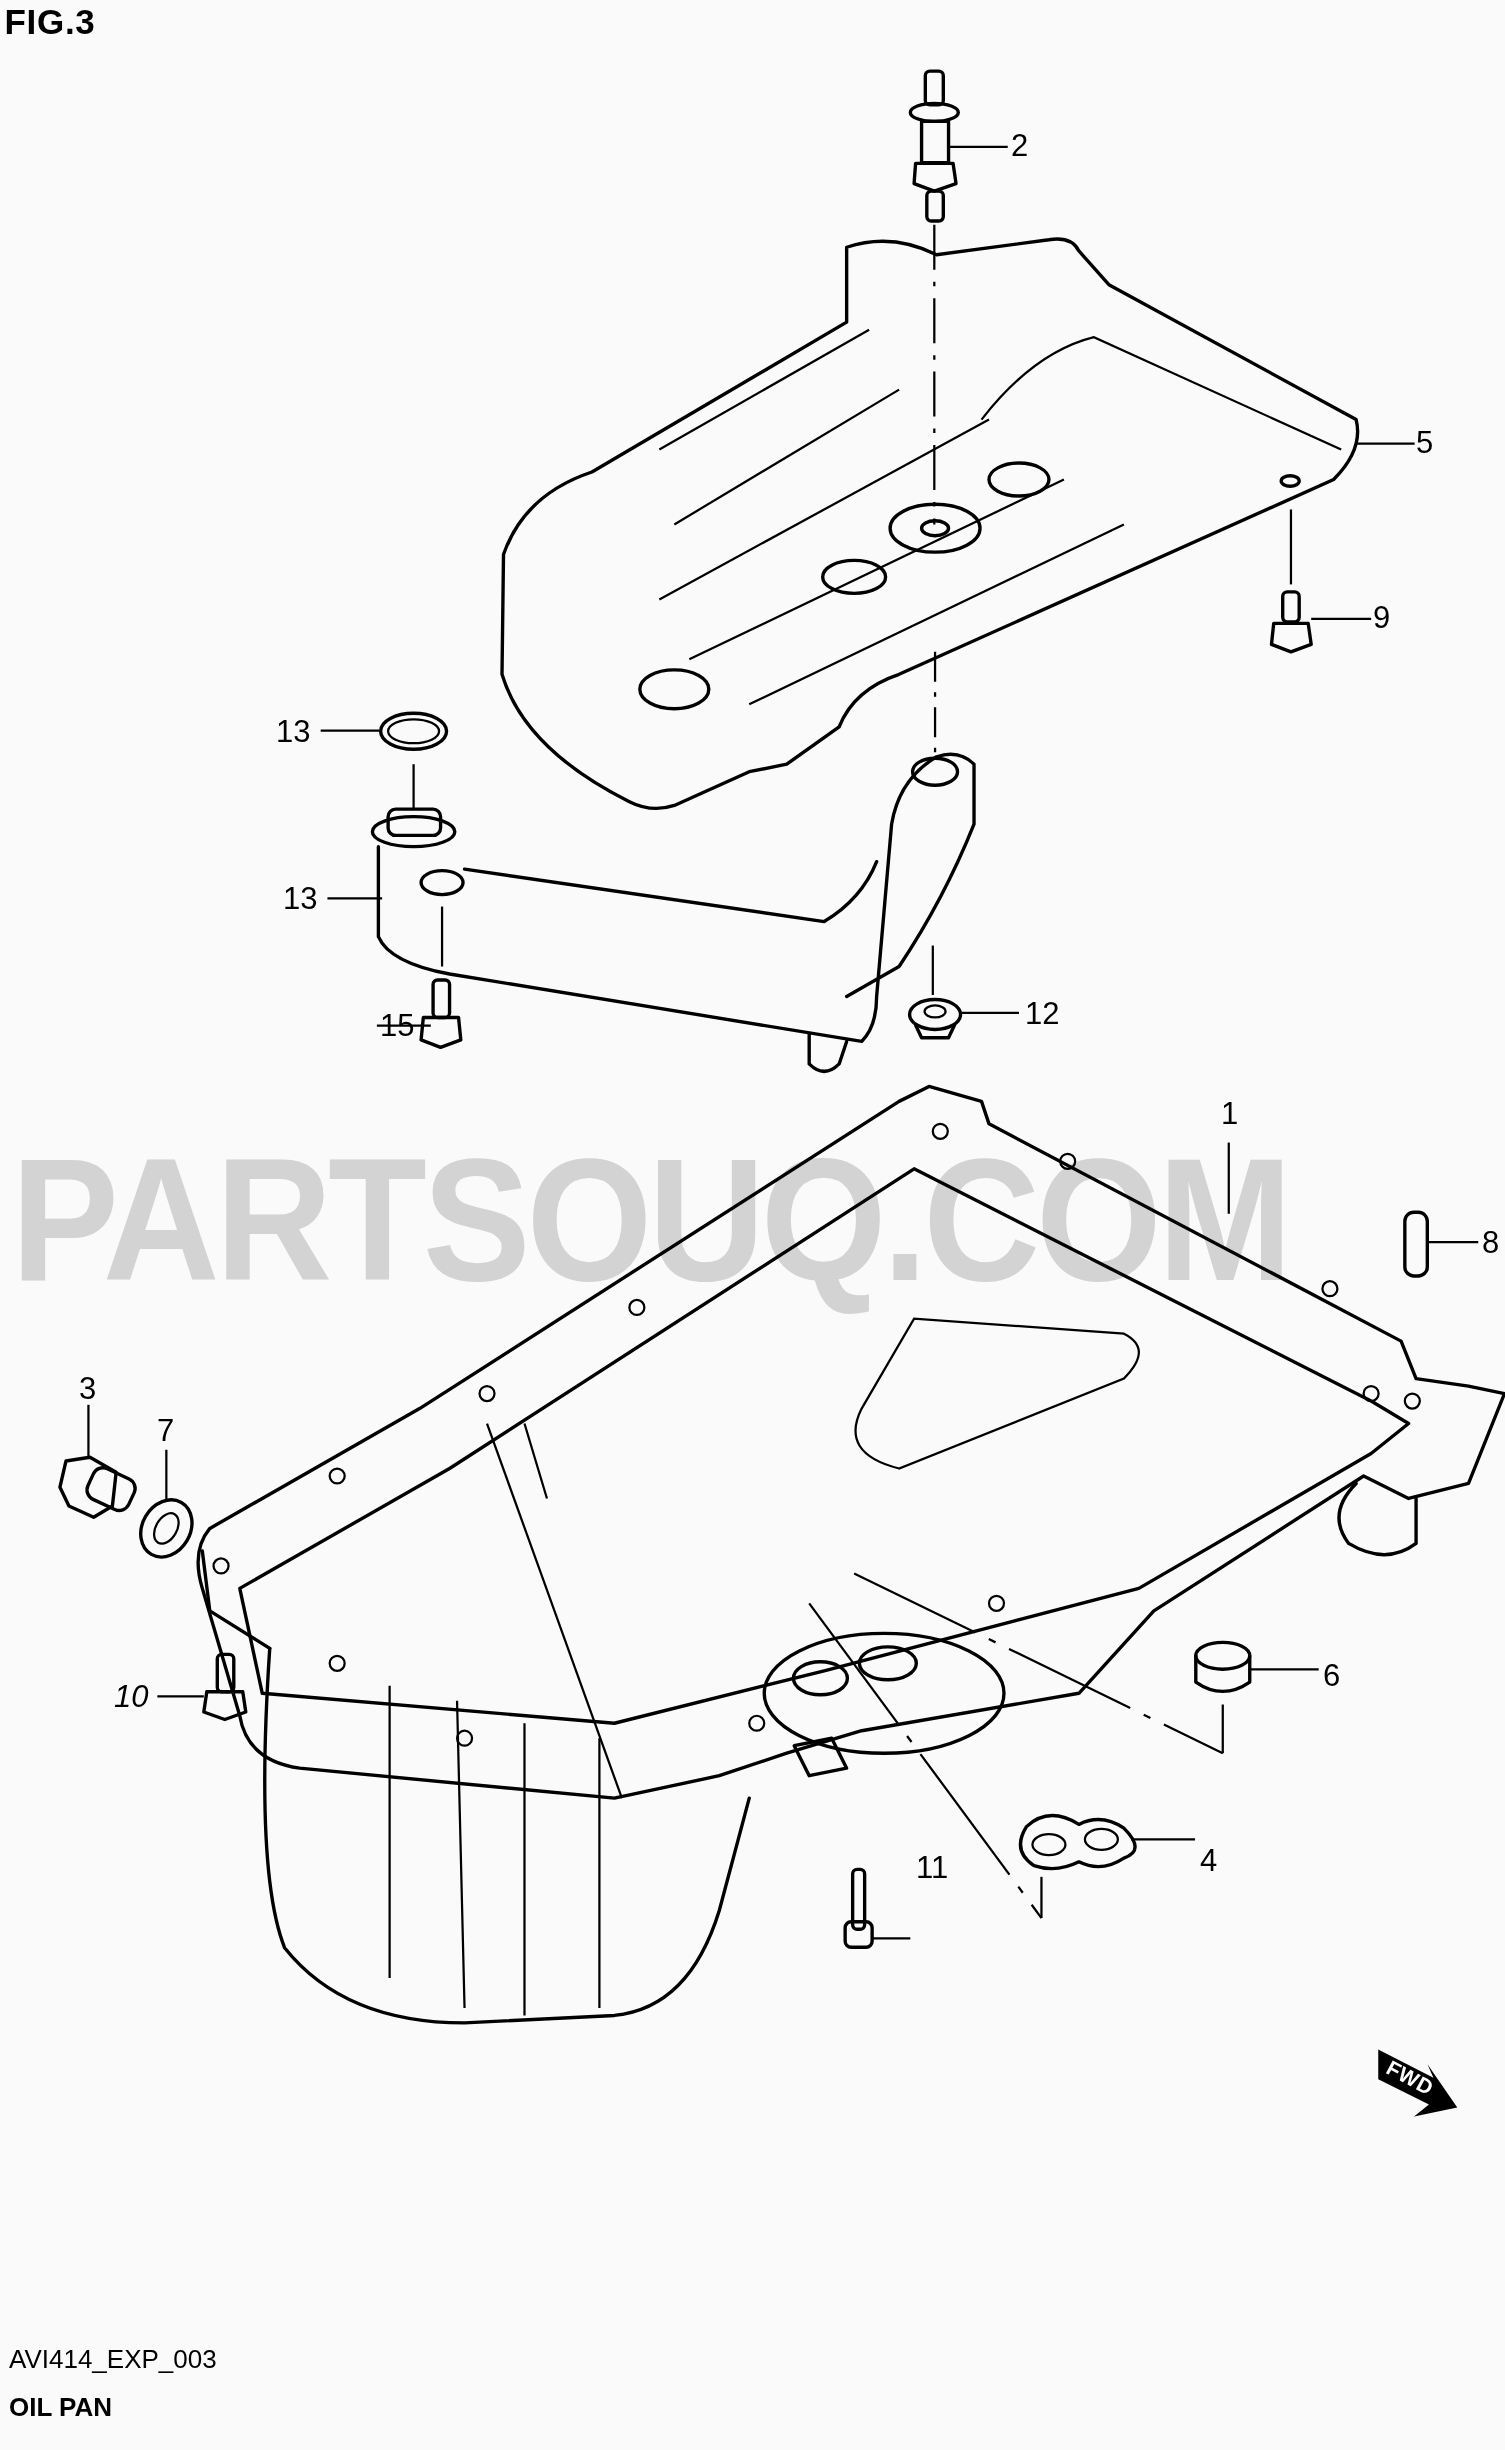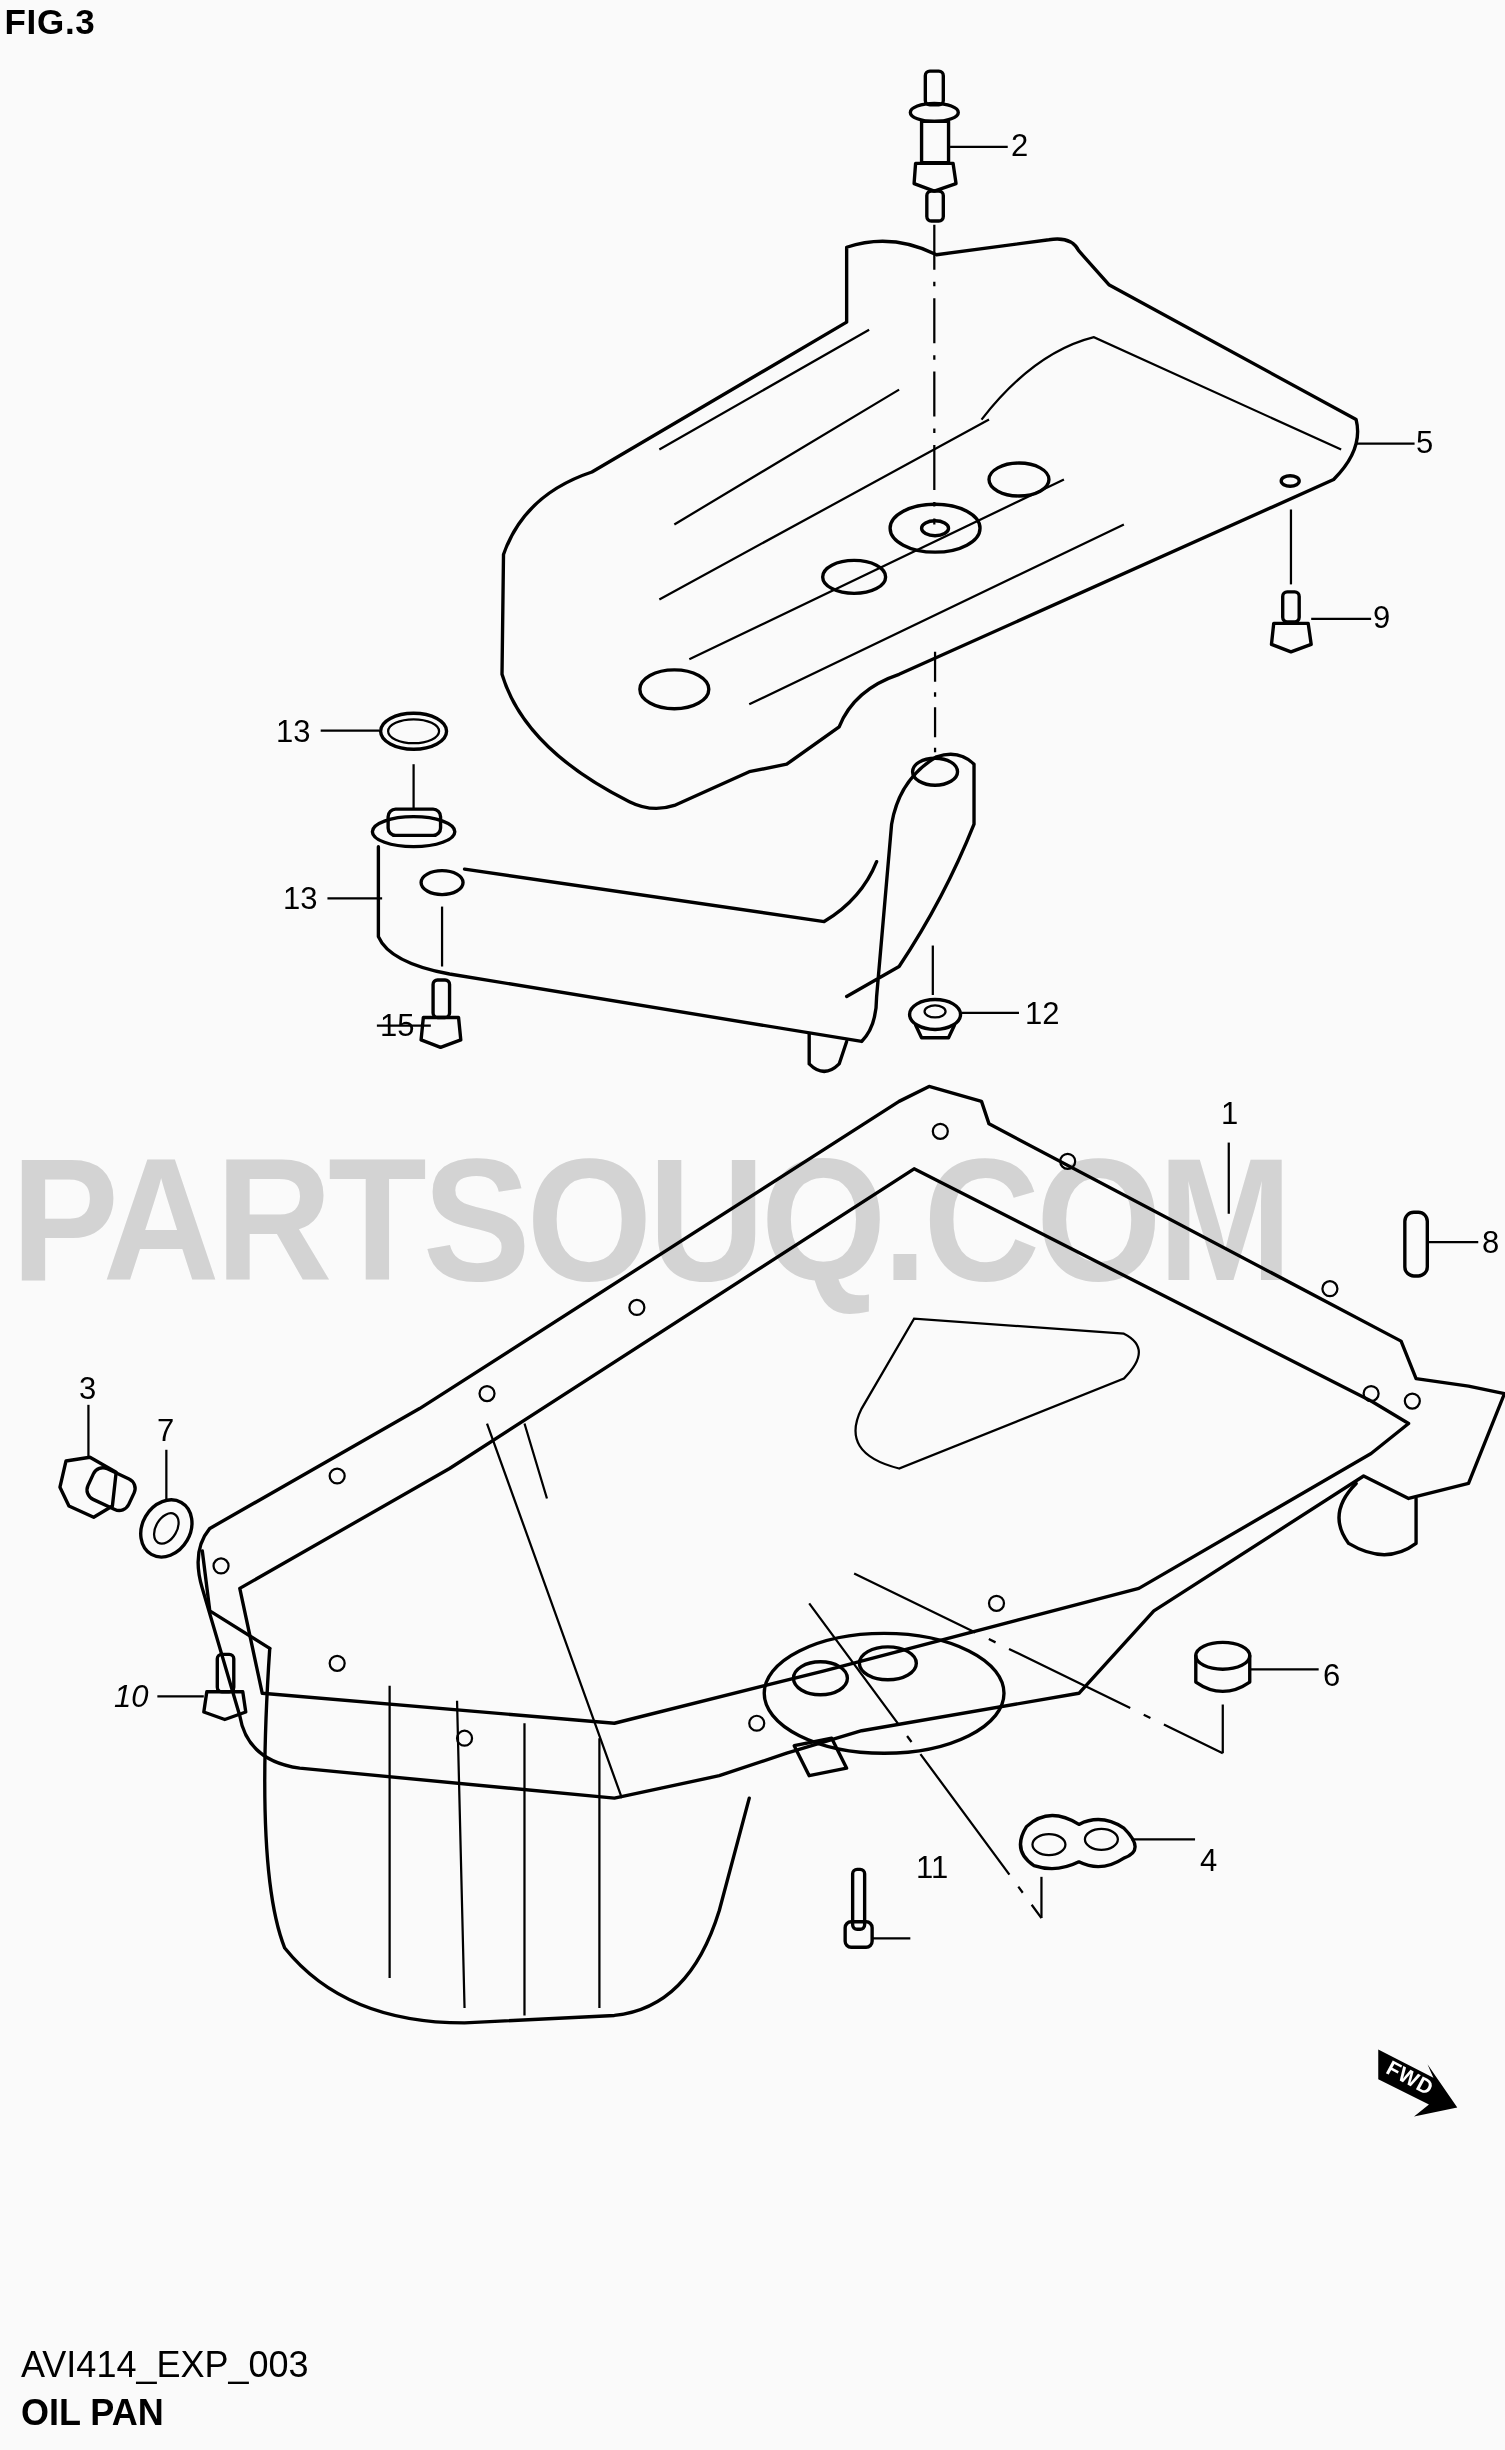--- a/index.html
+++ b/index.html
@@ -1,20 +1,20 @@
 <!DOCTYPE html>
 <html style="font-size:12px"><head>
 <meta charset="utf-8">
 <style>
   html, body { margin: 0; padding: 0; background: #fafafa; }
   body { width: 1506px; height: 2450px; position: relative; overflow: hidden;
          font-family: "Liberation Sans", sans-serif; color: #000; }
   .fig-title { position: absolute; left: 4.5px; top: 1.5px; font-size: 35px; font-weight: bold;
                letter-spacing: 0.7px; }
-  .footer { position: absolute; left: 21px; font-size: 36px; text-align: center; }
+  .footer { position: absolute; left: 9px; font-size: 26px; text-align: center; }
   .footer.code { top: 2344px; }
   .footer.name { top: 2392px; font-weight: bold; }
   .watermark { position: absolute; left: 10.5px; top: 1154px; width: 1491px; height: 131px;
                font-size: 174px; font-weight: bold; color: #d3d3d3; line-height: 131px;
                letter-spacing: -4.5px; white-space: nowrap; transform: scaleX(0.93);
                transform-origin: left top; z-index: 1; }
   svg.drawing { position: absolute; left: 0; top: 0; z-index: 2; }
   .callout { position: absolute; font-size: 31px; line-height: 1; z-index: 3; }
   .fwd { position: absolute; left: 1375px; top: 2042px; width: 90px; height: 82px; z-index: 3; }
   .fwd-label { position: absolute; left: 1385px; top: 2066px; font-size: 21px; font-weight: bold;

